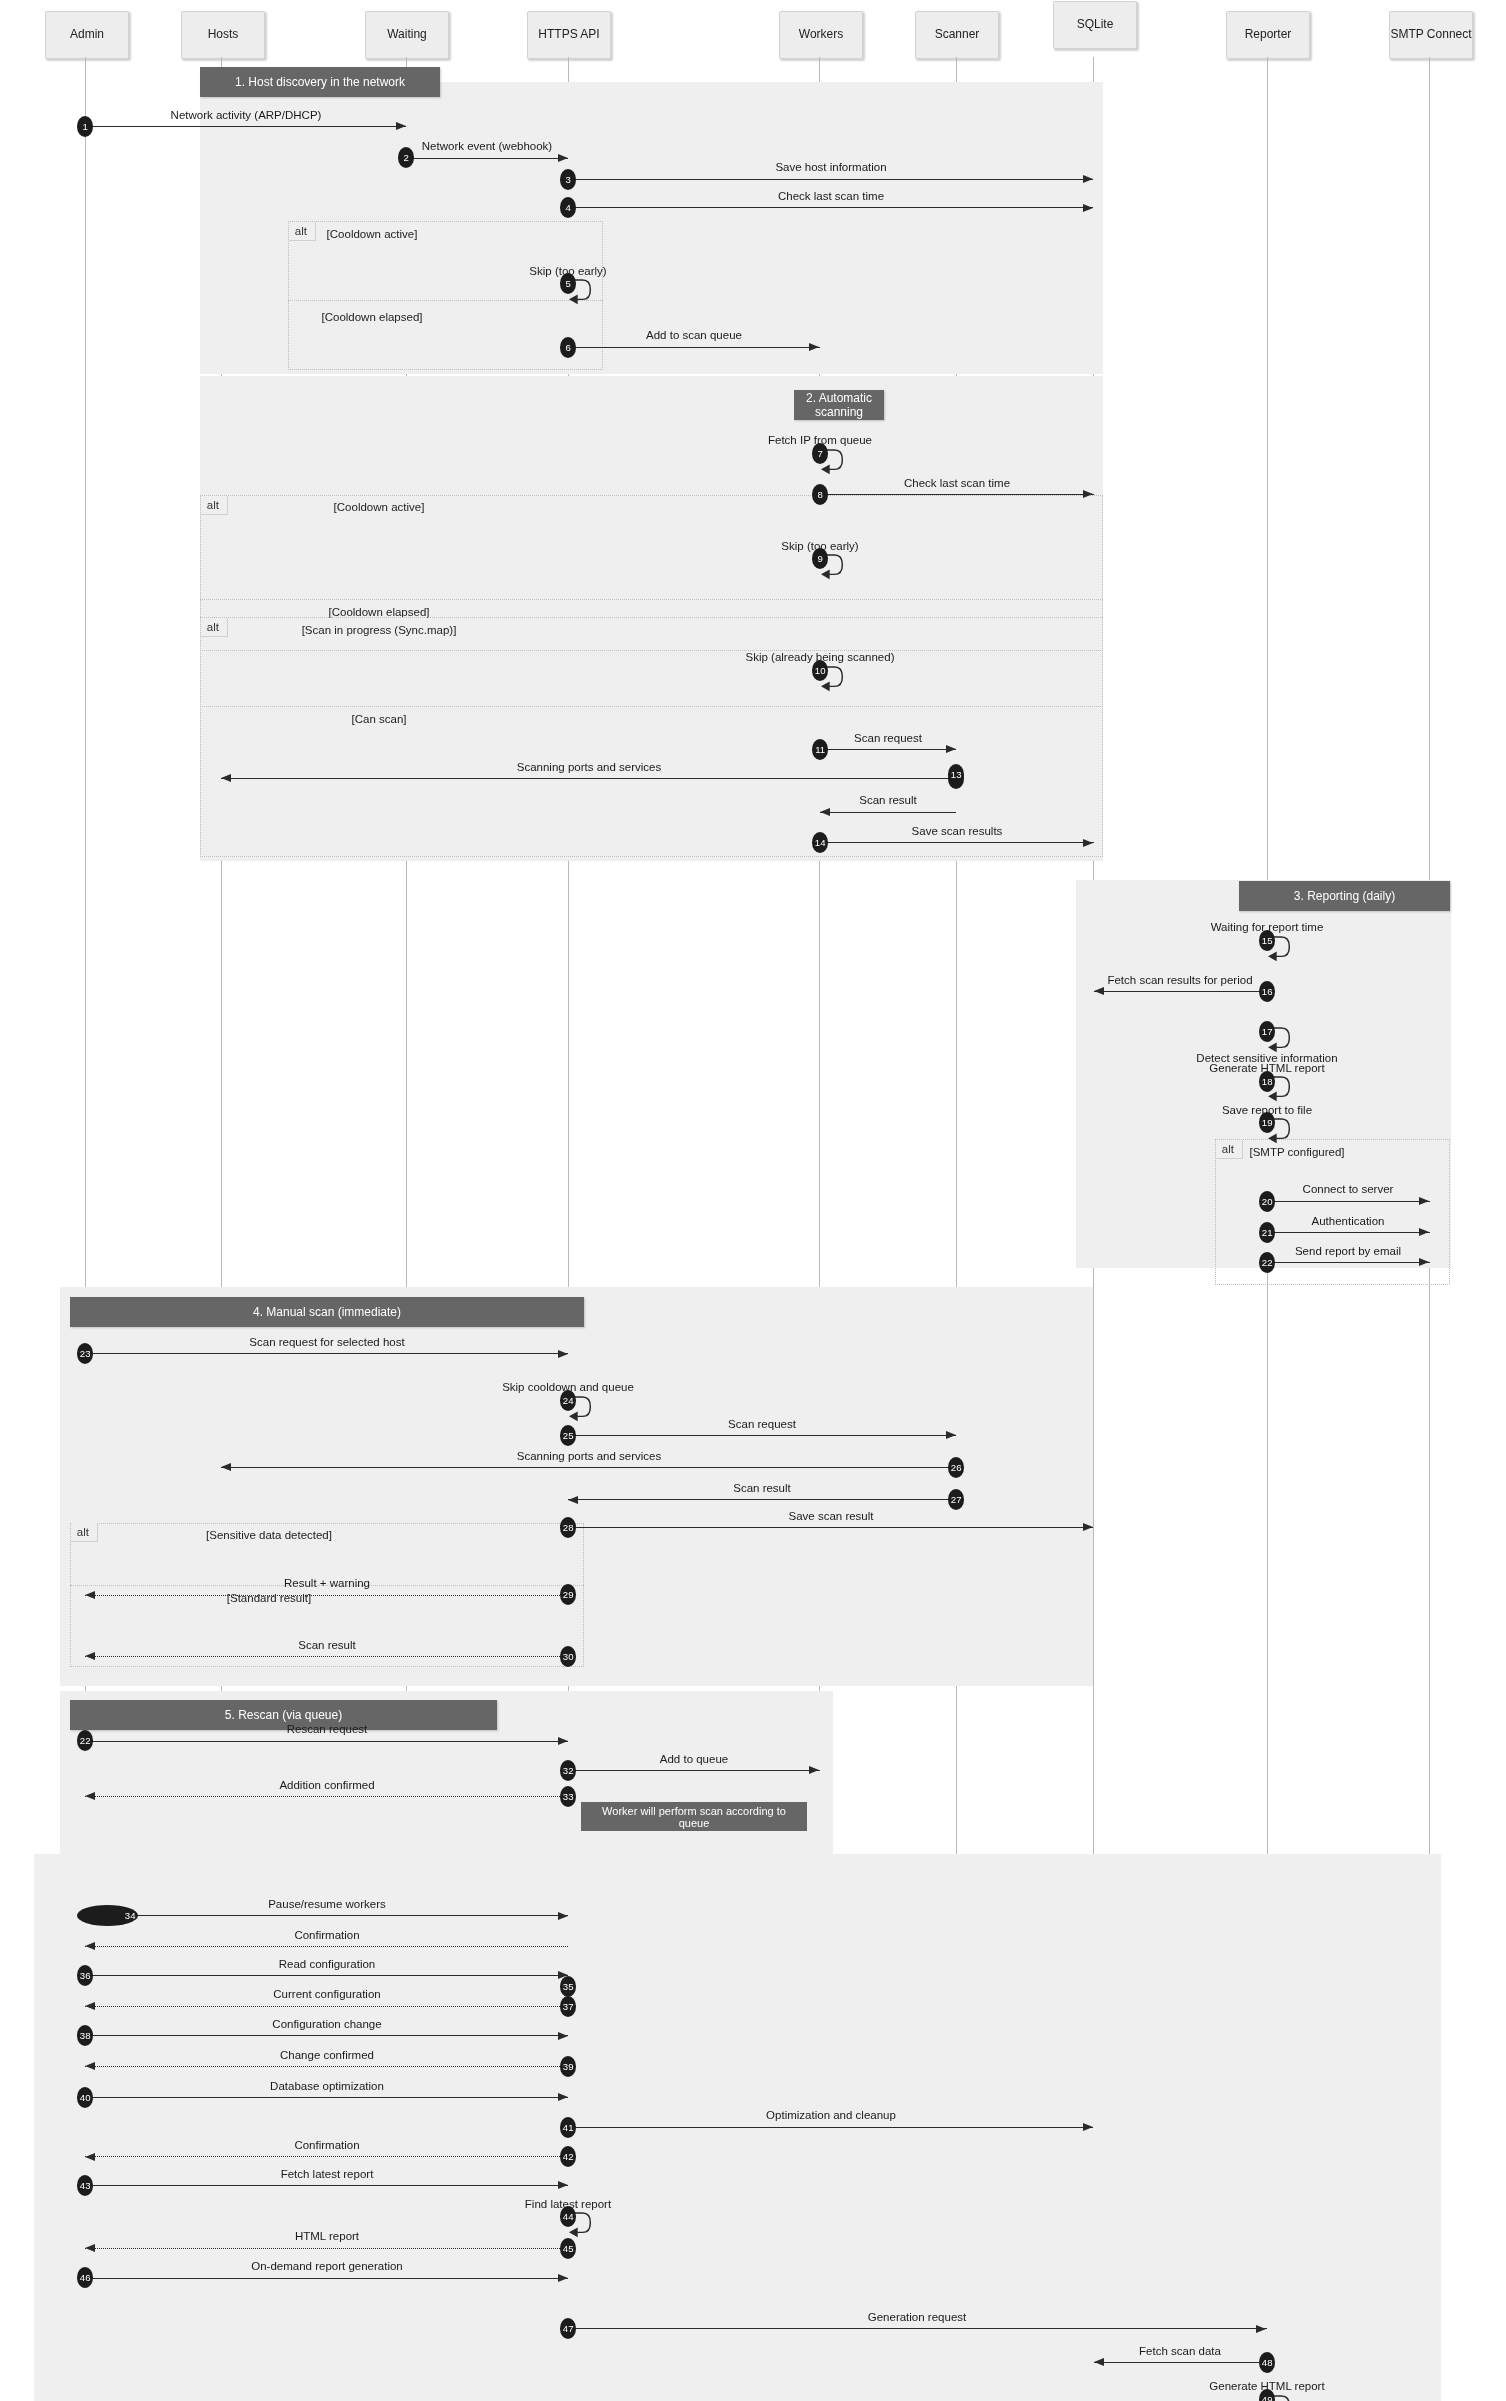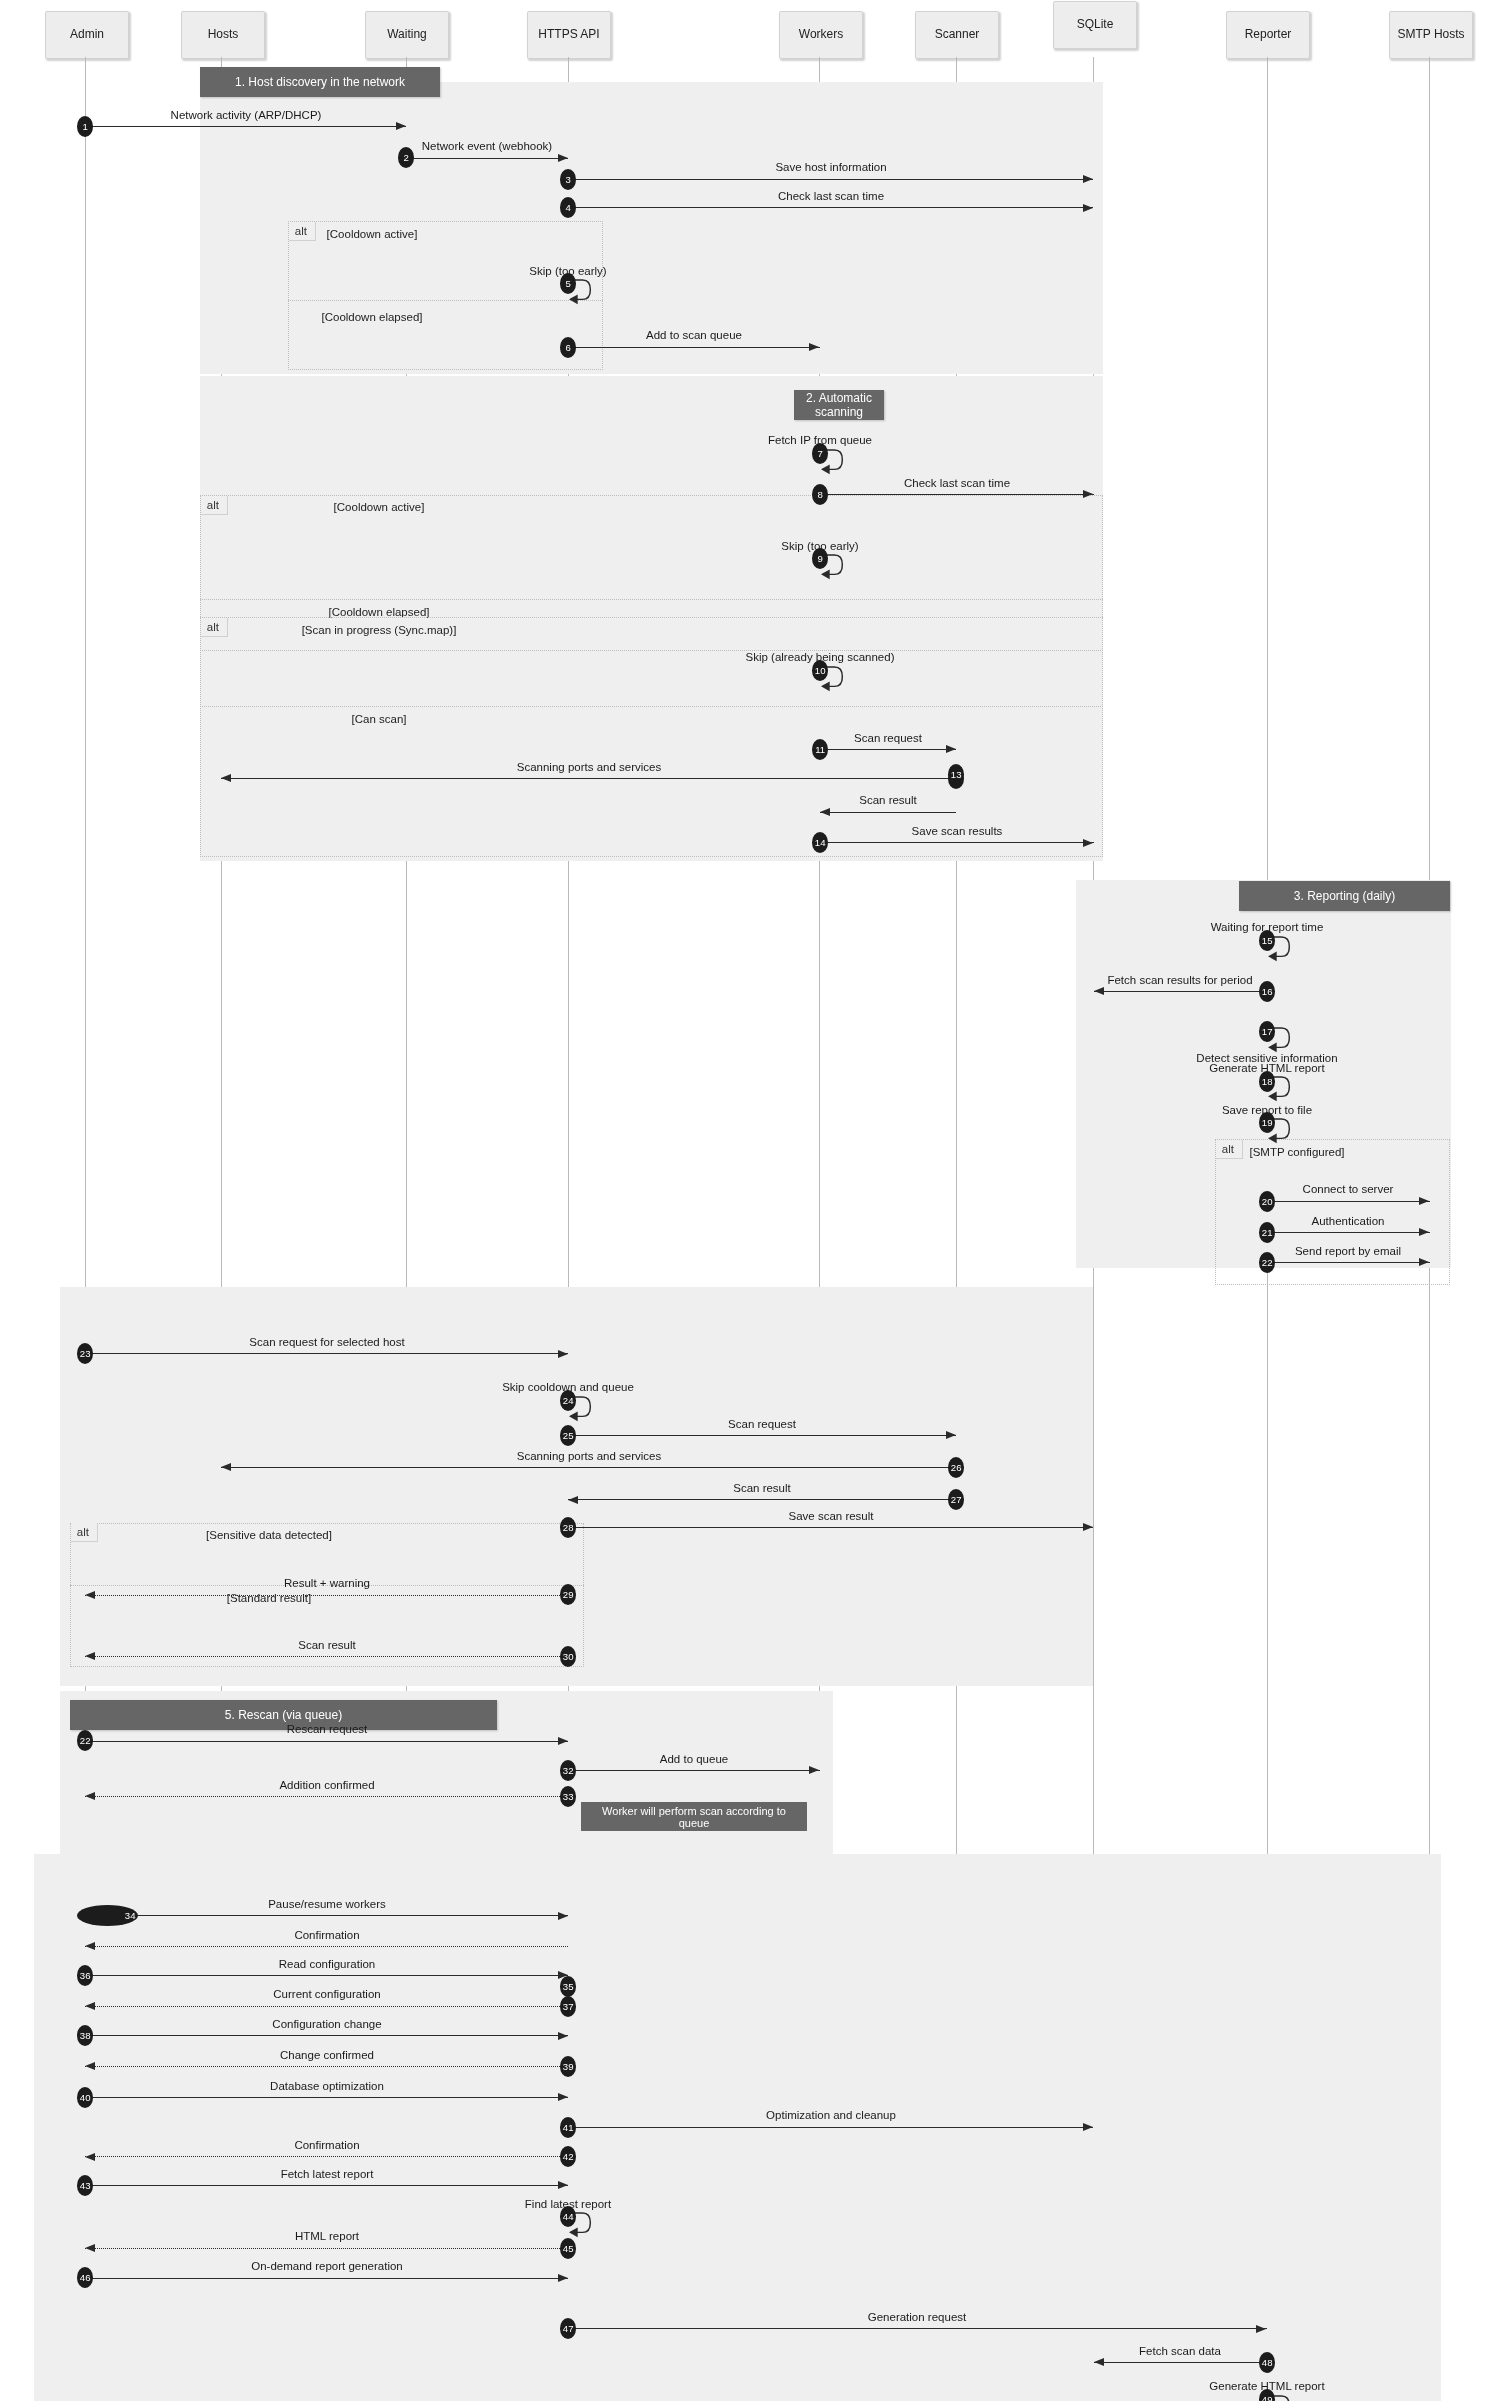--- a/index.html
+++ b/index.html
@@ -83,37 +83,40 @@
     <div class="lifeline" style="left: 956px; top: 57px; height: 2499px;"></div>
     <div class="actor-box" style="left: 1053px; top: 1px; text-align: right;">
       <span>SQLite</span>
     </div>
     <div class="lifeline" style="left: 1093px; top: 57px; height: 2499px;"></div>
     <div class="actor-box" style="left: 1226px; top: 10.6px;">
       <span>Reporter</span>
     </div>
     <div class="lifeline" style="left: 1267px; top: 57px; height: 2499px;"></div>
     <div class="actor-box" style="left: 1389px; top: 10.6px;">
-      <span>SMTP Hosts</span>
+      <span>SMTP Connect</span>
     </div>
     <div class="lifeline" style="left: 1429px; top: 57px; height: 2499px;"></div>
     <div class="section-bg" style="left: 200px; top: 82px; width: 903px; height: 292px;"></div>
     <div class="section-bg" style="left: 200px; top: 376px; width: 903px; height: 485px;"></div>
     <div class="section-bg" style="left: 1076px; top: 880px; width: 375px; height: 388px;"></div>
     <div class="section-bg" style="left: 60px; top: 1287px; width: 1033px; height: 399px;"></div>
     <div class="section-bg" style="left: 60px; top: 1691px; width: 773px; height: 192px;"></div>
     <div class="section-bg" style="left: 34px; top: 1854px; width: 1407px; height: 797px;"></div>
     <div class="section-title" style="left: 200px; top: 67px; width: 240px; height: 30px;">
       <span>1. Host discovery in the network</span>
     </div>
     <div class="section-title" style="left: 794px; top: 390px; width: 90px; height: 30px;">
       <span>2. Automatic scanning</span>
     </div>
     <div class="section-title" style="left: 1239px; top: 881px; width: 211px; height: 30px;">
       <span>3. Reporting (daily)</span>
+    </div>
+    <div class="section-title" style="left: 70px; top: 1297px; width: 514px; height: 30px;">
+      <span>4. Manual scan (immediate)</span>
     </div>
     <div class="section-title" style="left: 70px; top: 1700px; width: 427px; height: 30px;">
       <span>5. Rescan (via queue)</span>
     </div>
     <div class="alt-box" style="left: 288px; top: 221px; width: 315px; height: 149px;"></div>
     <div class="alt-tag" style="left: 289px; top: 222px;">alt</div>
     <div class="alt-divider" style="left: 288px; top: 300px; width: 315px;"></div>
     <div class="alt-cond" style="left: 252px; top: 228px; width: 240px;">[Cooldown active]</div>
     <div class="alt-cond" style="left: 252px; top: 311px; width: 240px;">[Cooldown elapsed]</div>
     <div class="alt-box" style="left: 200px; top: 495px; width: 903px; height: 156px;"></div>

